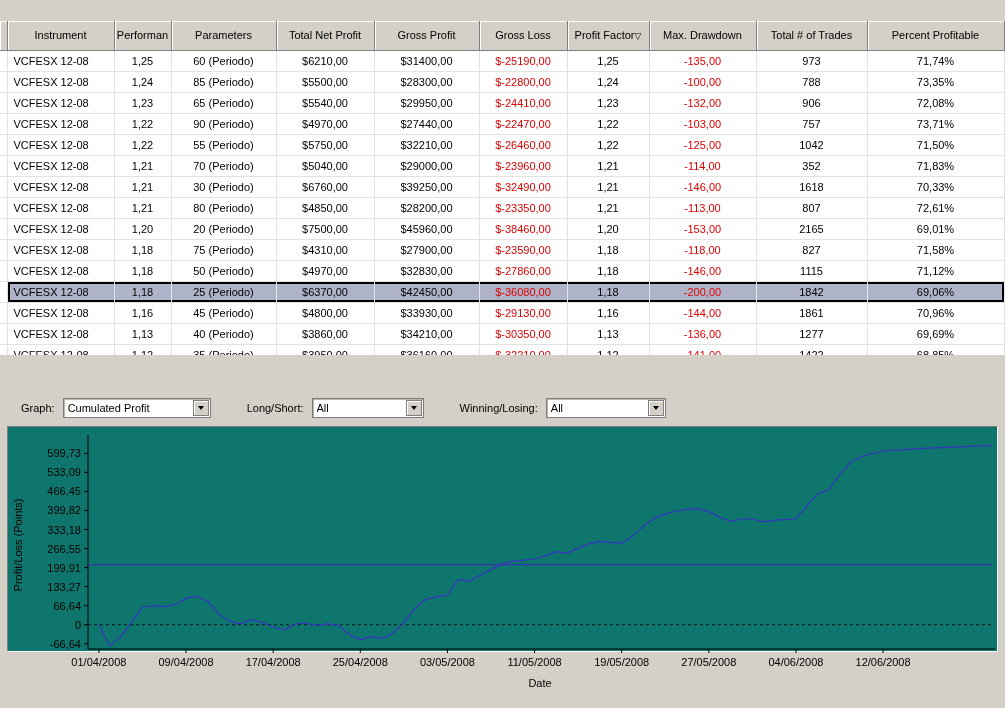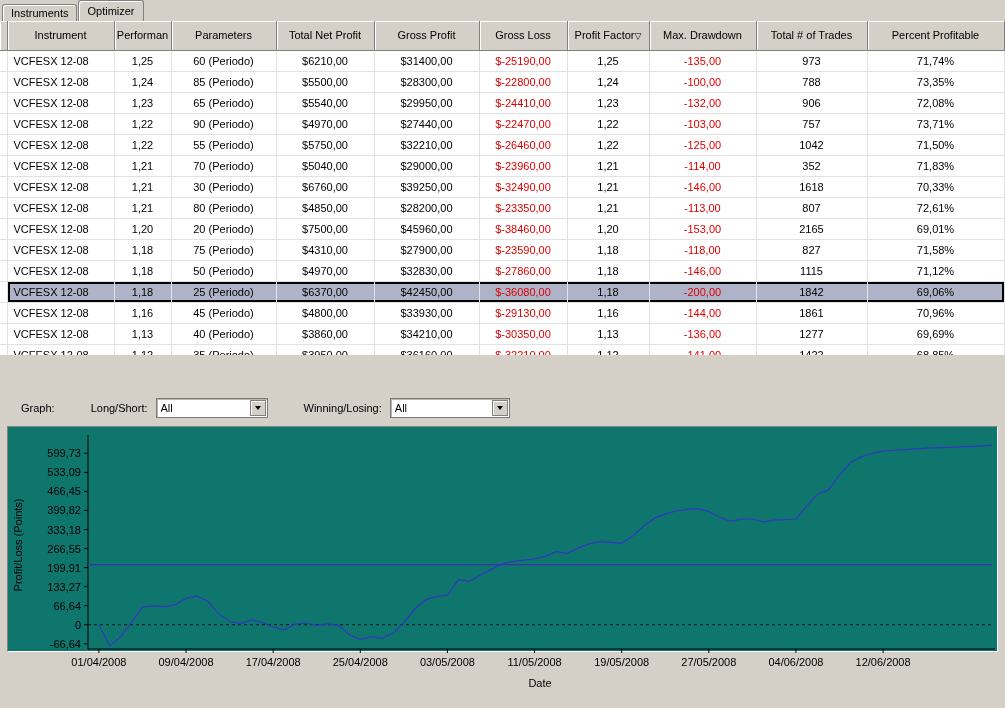--- a/index.html
+++ b/index.html
@@ -50,24 +50,20 @@
   .chart-panel { position:absolute; top:426px; left:7px; width:991px; height:226px; background:#0f766e;
                  border:1px solid; border-color:#808080 #ffffff #ffffff #808080; }
   .chart-panel svg { display:block; }
   svg text { font-family:"Liberation Sans", sans-serif; fill:#000; }
 </style>
 </head>
 <body>
 
 <div class="app">
 
-  <div id="top-tabs" class="tabstrip">
-      <span class="tab">Instruments</span>
-      <span class="tab active">Optimizer</span>
-    </div>
 
   <div class="table-wrap">
     <table class="grid">
       <colgroup id="grid-cols">
           <col style="width: 7px;">
           <col style="width: 107px;">
           <col style="width: 57px;">
           <col style="width: 105px;">
           <col style="width: 98px;">
           <col style="width: 105px;">
@@ -288,20 +284,26 @@
             <td class="c8">1422</td>
             <td class="c9 sel-last">68,85%</td>
           </tr>
         </tbody>
     </table>
   </div>
 
 
   <div class="controls">
     <span class="lbl1">Graph:</span>
+    <div class="combo combo1">
+      <span class="combo-text">Cumulated Profit</span>
+      <span class="combo-btn">
+          <span class="tri"></span>
+        </span>
+    </div>
     <span class="lbl2">Long/Short:</span>
     <div class="combo combo2">
       <span class="combo-text">All</span>
       <span class="combo-btn">
           <span class="tri"></span>
         </span>
     </div>
     <span class="lbl3">Winning/Losing:</span>
     <div class="combo combo3">
       <span class="combo-text">All</span>

